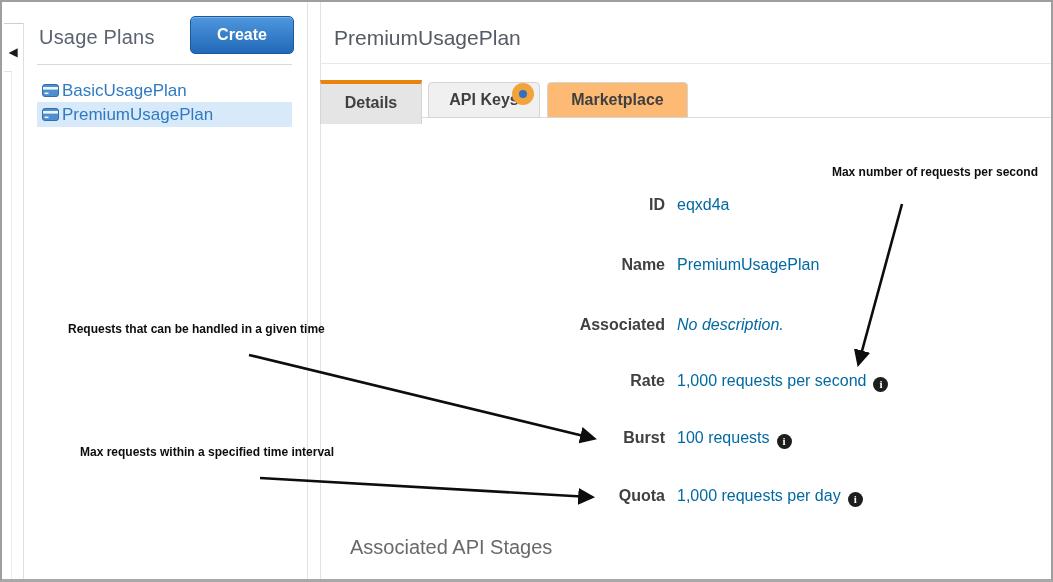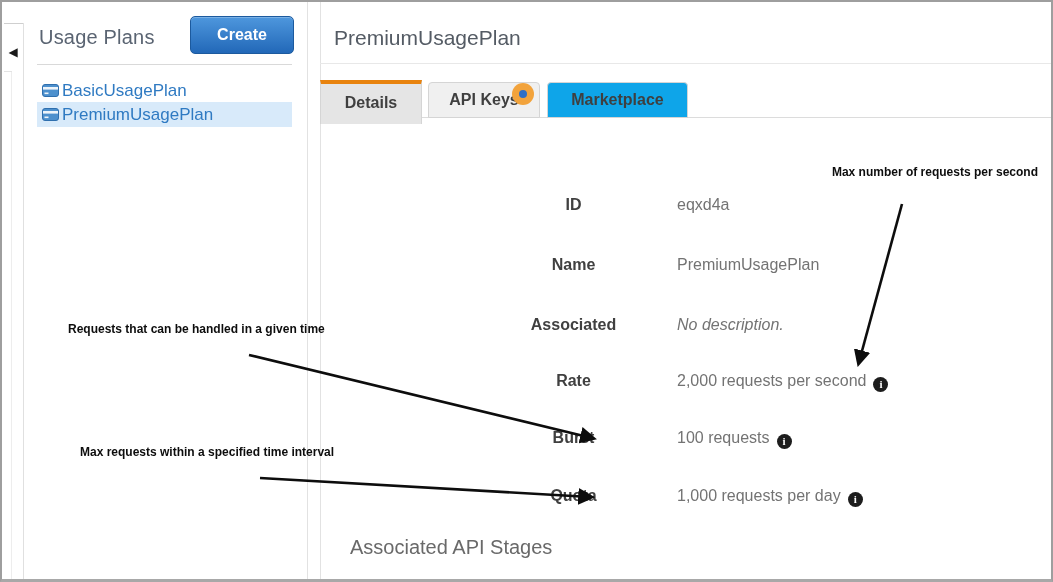--- a/index.html
+++ b/index.html
@@ -55,33 +55,33 @@
   .tab-details{
     left:318px; top:78px; width:102px; height:44px; background:#e5e5e5; z-index:2;
     border-left:1px solid #d5d5d5; border-right:1px solid #d5d5d5; border-top:4px solid #e8830e;
     line-height:38px;
   }
   .tab-apikeys{
     left:426px; top:80px; width:112px; height:36px; background:#f0f0f0;
     border:1px solid #d5d5d5; border-radius:4px 4px 0 0; line-height:34px; z-index:1;
   }
   .tab-marketplace{
-    left:545px; top:80px; width:141px; height:36px; background:#0ea5e9;
+    left:545px; top:80px; width:141px; height:36px; background:#fdba74;
     border:1px solid #d5d5d5; border-radius:4px 4px 0 0; line-height:34px; z-index:1;
   }
   .click-dot{
     position:absolute; left:510px; top:81px; width:22px; height:22px; border-radius:50%;
     background:#f2a33c; z-index:3; display:flex; align-items:center; justify-content:center;
   }
   .click-dot .inner{ width:8px; height:8px; border-radius:50%; background:#2f6fc4; }
 
   
   .field-row{ position:absolute; left:480px; width:560px; height:22px; font-size:16px; white-space:nowrap; }
-  .flabel{ display:inline-block; width:183px; text-align:center; font-weight:bold; color:#404040; }
-  .fvalue{ margin-left:12px; color:#737373; }
+  .flabel{ display:inline-block; width:183px; text-align:right; font-weight:bold; color:#404040; }
+  .fvalue{ margin-left:12px; color:#0369a1; }
   .fvalue.italic{ font-style:italic; }
   .info-icon{
     display:inline-block; width:15px; height:15px; margin-left:7px; vertical-align:-2px;
     background:#1d1d1d; color:#fff; border-radius:50%; text-align:center;
     font:bold 11px/15px "Liberation Serif", serif; cursor:pointer;
   }
   .row-id{ top:194px; } .row-name{ top:254px; } .row-desc{ top:314px; }
   .row-rate{ top:370px; } .row-burst{ top:427px; } .row-quota{ top:485px; }
 
   .section-heading{ position:absolute; left:348px; top:534px; font-size:20px; color:#696969; }
@@ -143,21 +143,21 @@
   <div class="field-row row-id">
     <span class="flabel">ID</span><span class="fvalue">eqxd4a</span>
   </div>
   <div class="field-row row-name">
     <span class="flabel">Name</span><span class="fvalue">PremiumUsagePlan</span>
   </div>
   <div class="field-row row-desc">
     <span class="flabel">Associated</span><span class="fvalue italic">No description.</span>
   </div>
   <div class="field-row row-rate">
-    <span class="flabel">Rate</span><span class="fvalue">2,000 requests per second</span><span class="info-icon">i</span>
+    <span class="flabel">Rate</span><span class="fvalue">1,000 requests per second</span><span class="info-icon">i</span>
   </div>
   <div class="field-row row-burst">
     <span class="flabel">Burst</span><span class="fvalue">100 requests</span><span class="info-icon">i</span>
   </div>
   <div class="field-row row-quota">
     <span class="flabel">Quota</span><span class="fvalue">1,000 requests per day</span><span class="info-icon">i</span>
   </div>
 
   <div class="section-heading">Associated API Stages</div>
 

